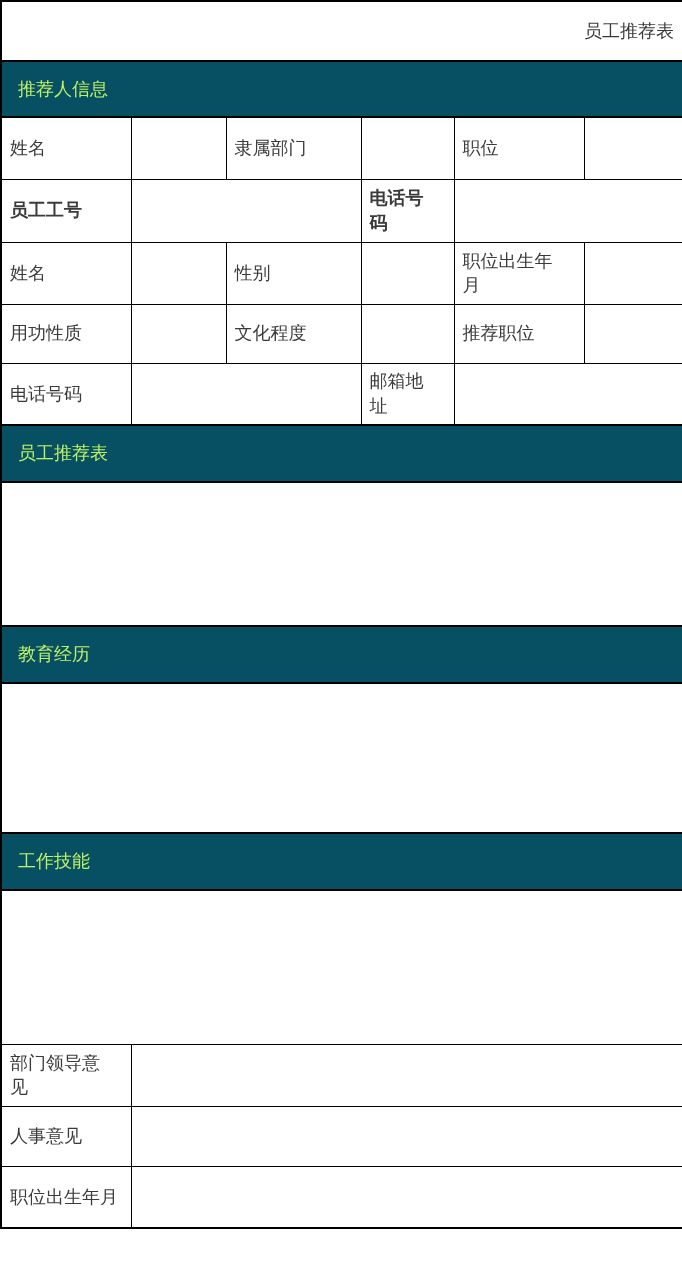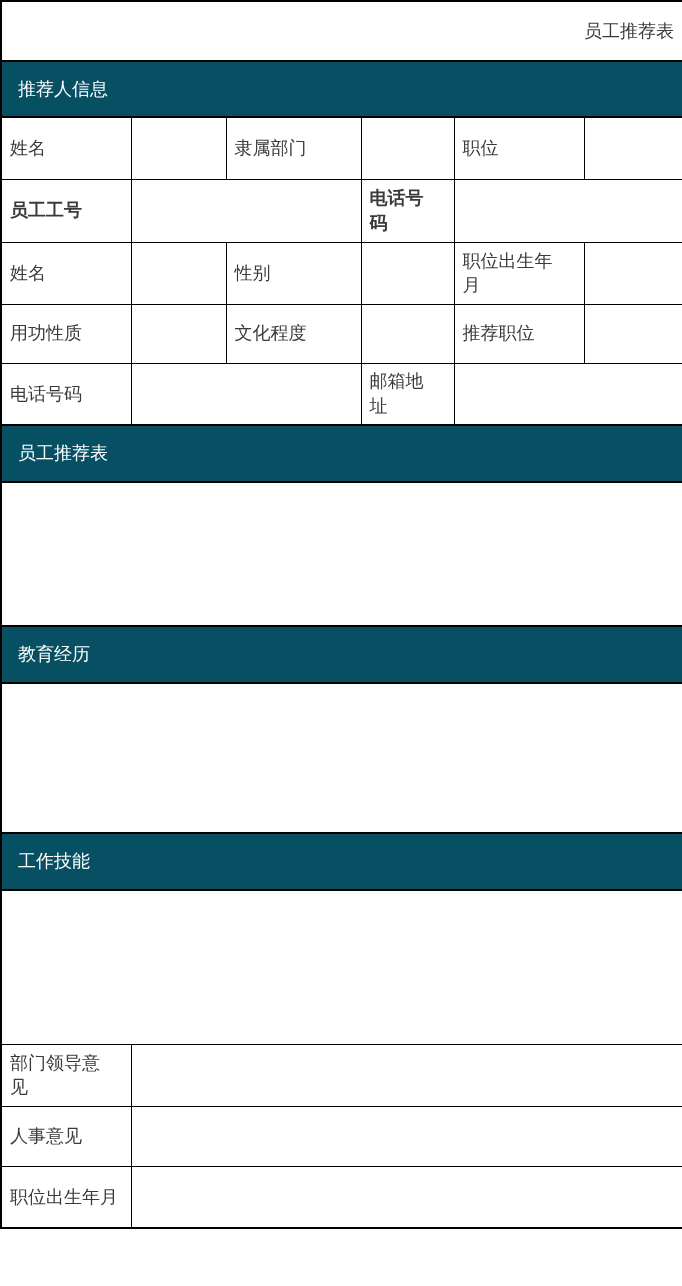--- a/index.html
+++ b/index.html
@@ -35,21 +35,21 @@
     text-align: right;
     font-weight: normal;
     font-size: 24px;
     color: #111111;
     border-bottom: 2px solid #000000;
     margin-top: 22px;
   }
   
   tr.sec td {
     background: #075064;
-    color: #ffffff;
+    color: #bef264;
     font-size: 18px;
     border-top: 2px solid #000000;
     border-bottom: 2px solid #000000;
     padding-left: 16px;
   }
   
   .wrap3 { display: inline-block; max-width: 58px; }
   .wrap5 { display: inline-block; max-width: 98px; }
   
   tr.h56  { height: 56px; }

